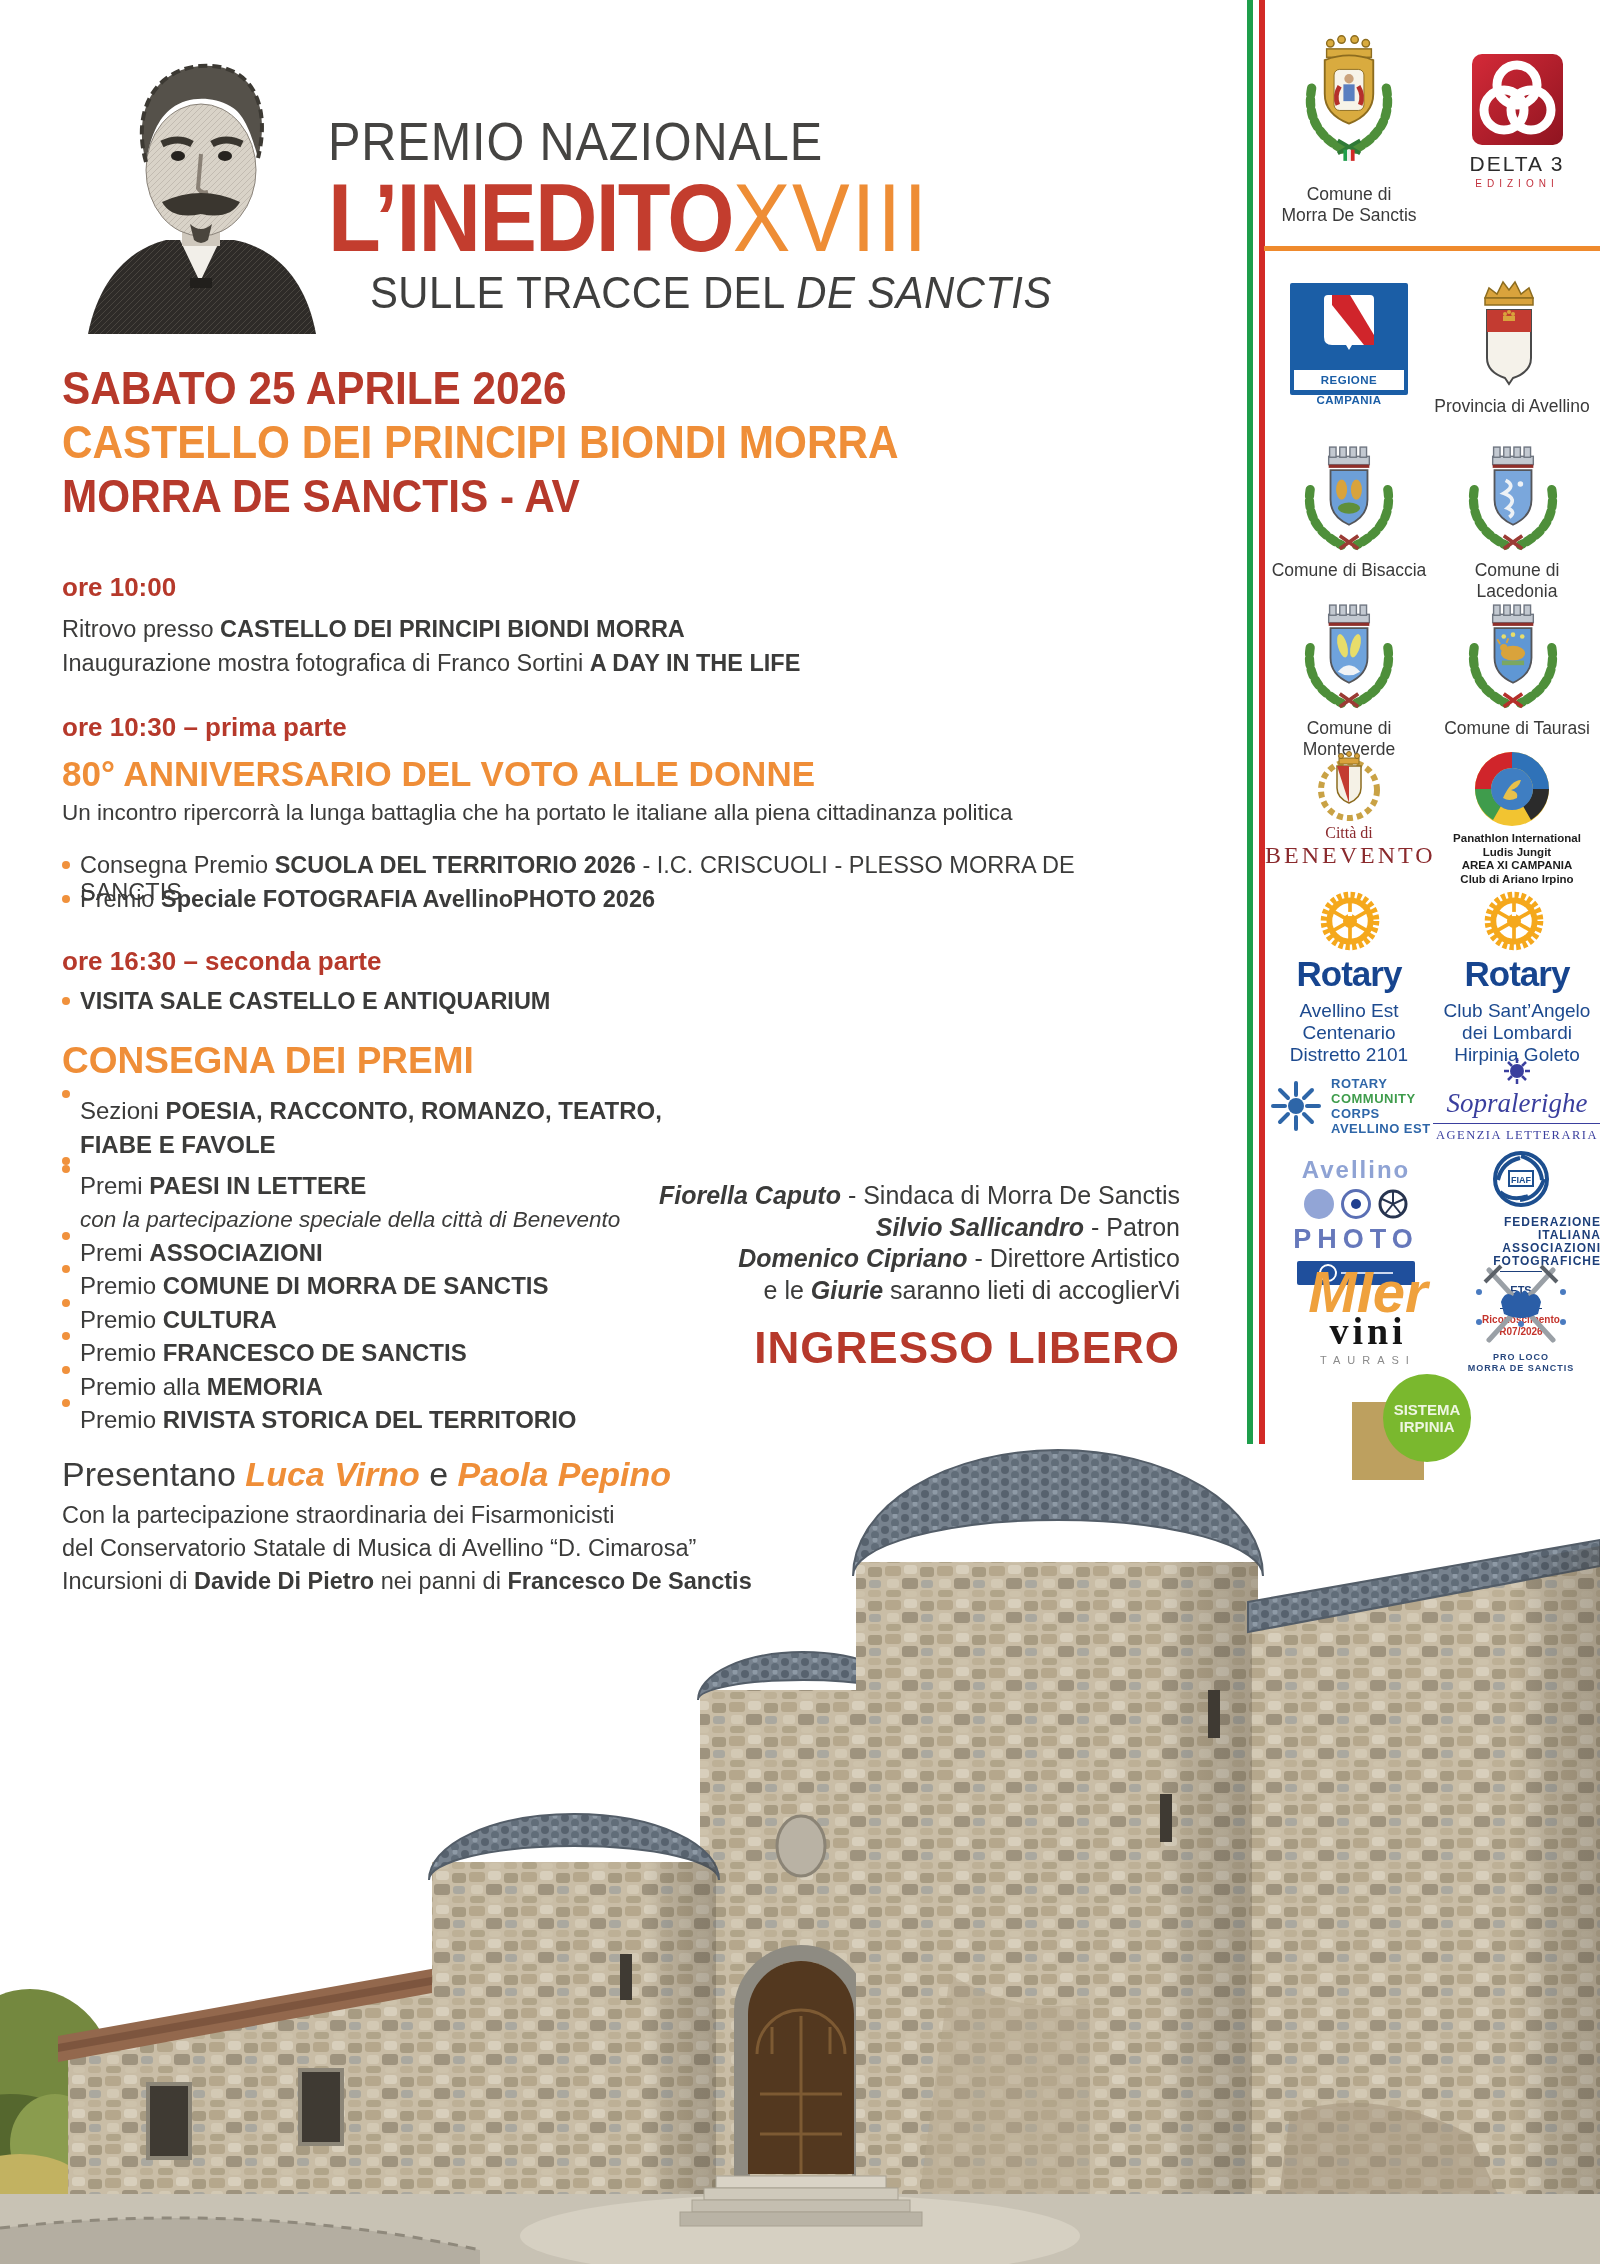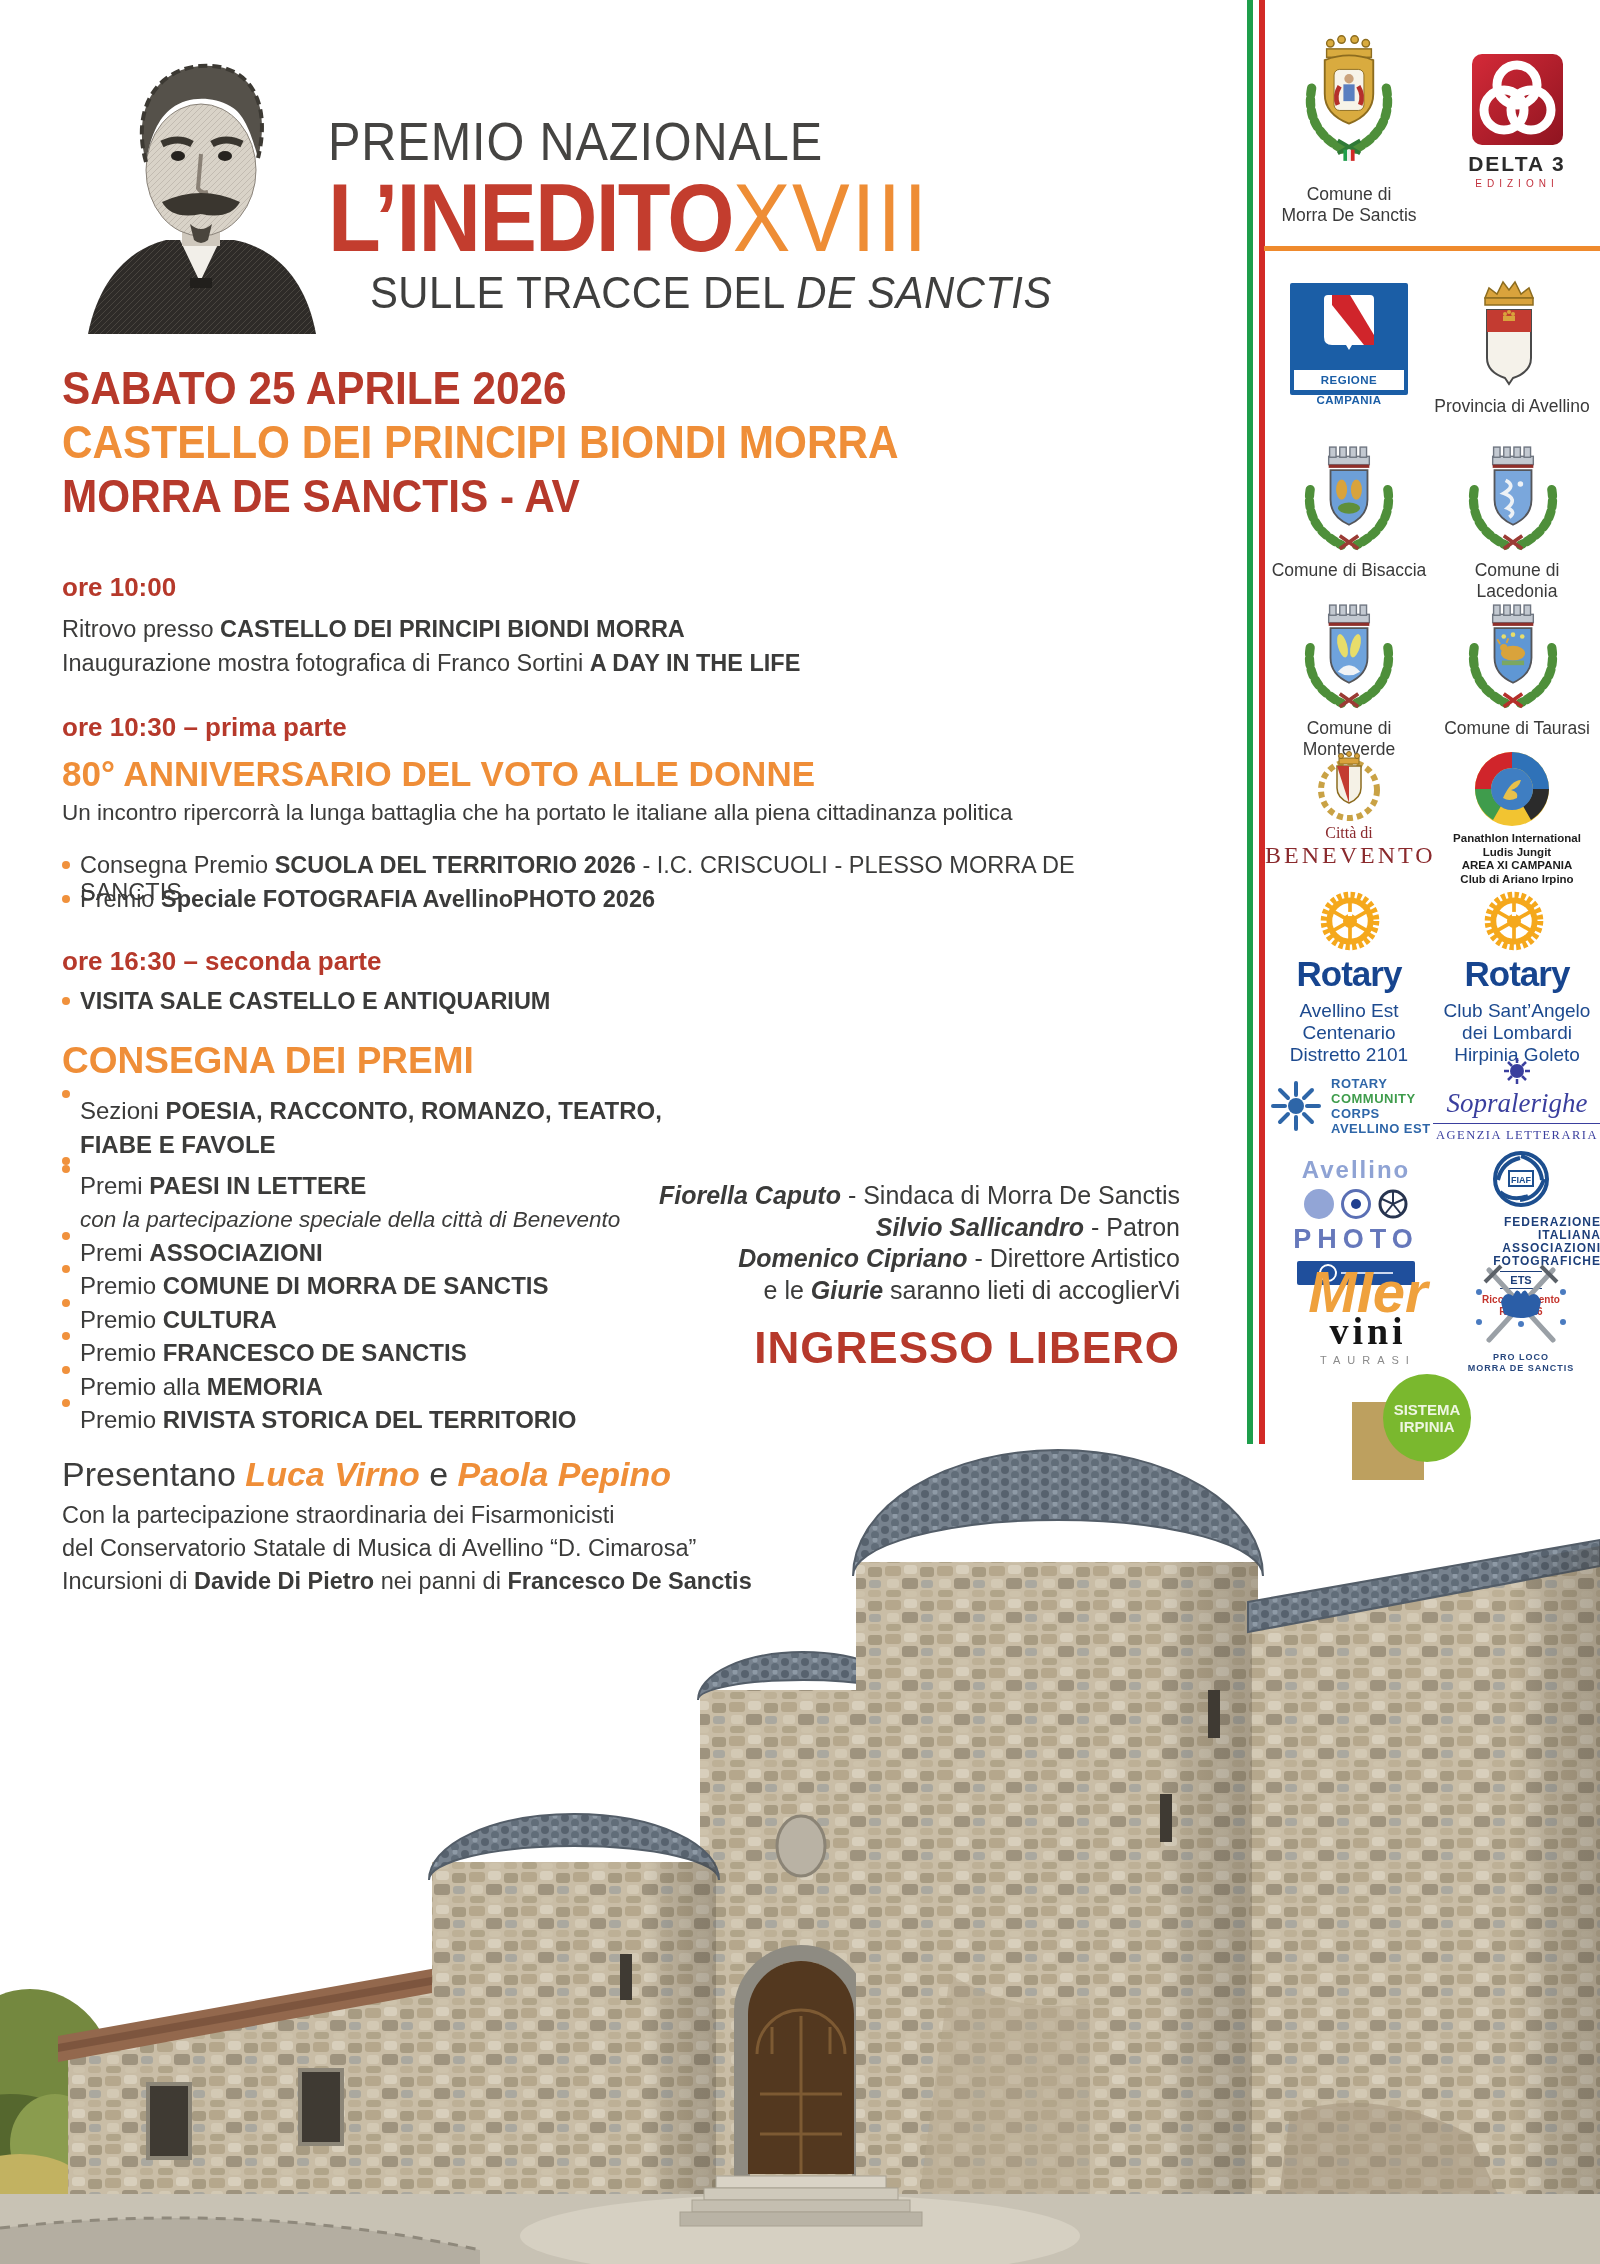--- a/index.html
+++ b/index.html
@@ -36,21 +36,21 @@
   .presentano{left:62px;top:1455px;font-size:34px;color:#3c3c3b;}
   .presentano b{color:#ef8e38;font-style:italic;}
   .partLine{left:62px;font-size:23.5px;color:#3b3b3a;}
   
   .stripe{left:1247px;top:0;width:18px;height:1444px;
           background:linear-gradient(90deg,#1e9e4b 0 6px,#ffffff 6px 12px,#d22a26 12px 18px);}
   .orangeRule{left:1264px;top:246px;width:336px;height:5px;background:#ef8a2d;}
   .sidebar{left:1265px;top:0;width:335px;height:1600px;}
   .cap{font-size:17.5px;line-height:21px;color:#3a3a3a;text-align:center;white-space:pre-line;}
   .cell{position:absolute;text-align:center;}
-  .delta3name{font-size:21px;font-weight:bold;color:#2b2b2b;letter-spacing:2px;}
+  .delta3name{font-size:21px;font-weight:normal;color:#2b2b2b;letter-spacing:2px;}
   .delta3sub{font-size:10px;color:#c2303c;letter-spacing:5px;margin-top:2px;}
   .regSquare{position:absolute;left:25px;top:283px;width:118px;height:112px;background:#1b5ea6;border-radius:2px;}
   .regLabel{position:absolute;left:4px;right:4px;bottom:5px;height:20px;background:#fff;
             font-size:11.5px;font-weight:bold;color:#1b5ea6;line-height:20px;text-align:center;letter-spacing:.5px;}
   .benT1{font-size:16px;color:#8a2a2d;font-family:"Liberation Serif",serif;}
   .benT2{font-size:24px;color:#8a2a2d;font-family:"Liberation Serif",serif;letter-spacing:3px;}
   .panCap{font-size:11.5px;font-weight:bold;line-height:13.5px;color:#1d1d1d;text-align:center;white-space:pre-line;}
   .rotWord{font-size:35px;font-weight:bold;color:#17458f;letter-spacing:-1px;}
   .rotCap{font-size:19px;line-height:22px;color:#1d4a8f;text-align:center;white-space:pre-line;}
   .rccTxt{font-size:13px;font-weight:bold;line-height:15px;text-align:left;letter-spacing:.5px;}
@@ -59,21 +59,21 @@
            padding-top:4px;margin-top:4px;font-family:"Liberation Serif",serif;}
   .avl1{font-size:24px;font-weight:bold;color:#8fa3d4;letter-spacing:2px;}
   .avl2{font-size:27px;font-weight:bold;color:#6678bb;letter-spacing:6px;}
   .avStrip{width:118px;height:24px;background:#1f4f9c;margin:6px auto 0;border-radius:2px;
            display:flex;align-items:center;justify-content:center;gap:4px;}
   .avStrip .ring{width:14px;height:14px;border:2px solid #fff;border-radius:50%;}
   .avStrip .bar{width:52px;height:2px;background:#cdd8ee;}
   .fiafCap{font-size:12px;font-weight:bold;line-height:13px;color:#1d3f7a;letter-spacing:1px;
            text-align:right;white-space:pre-line;}
   .fiafEts{display:inline-block;font-size:11px;font-weight:bold;color:#1d3f7a;margin-top:3px;
-           border-top:1.5px solid #1d3f7a;border-bottom:1.5px solid #1d3f7a;padding:2px 10px;}
+           border-top:1.5px solid #1d3f7a;border-bottom:1.5px solid #1d3f7a;padding:12px 10px;}
   .fiafNote{font-size:10px;font-weight:bold;color:#c4342c;line-height:11.5px;margin-top:5px;white-space:pre-line;}
   .mier1{font-size:58px;font-weight:bold;font-style:italic;color:#efa13d;line-height:44px;}
   .mier2{font-size:38px;font-weight:bold;color:#151515;font-family:"Liberation Serif",serif;
          line-height:34px;letter-spacing:4px;}
   .mier3{font-size:11px;color:#8a8a8a;letter-spacing:7px;margin-top:6px;}
   .plCap{font-size:9px;font-weight:bold;color:#27477e;letter-spacing:1px;line-height:11px;
          text-align:center;white-space:pre-line;}
   .sisRect{position:absolute;left:87px;top:1402px;width:72px;height:78px;background:#bda05f;}
   .sisCircle{position:absolute;left:118px;top:1374px;width:88px;height:88px;border-radius:50%;
              background:#7ab82e;display:flex;align-items:center;justify-content:center;}

